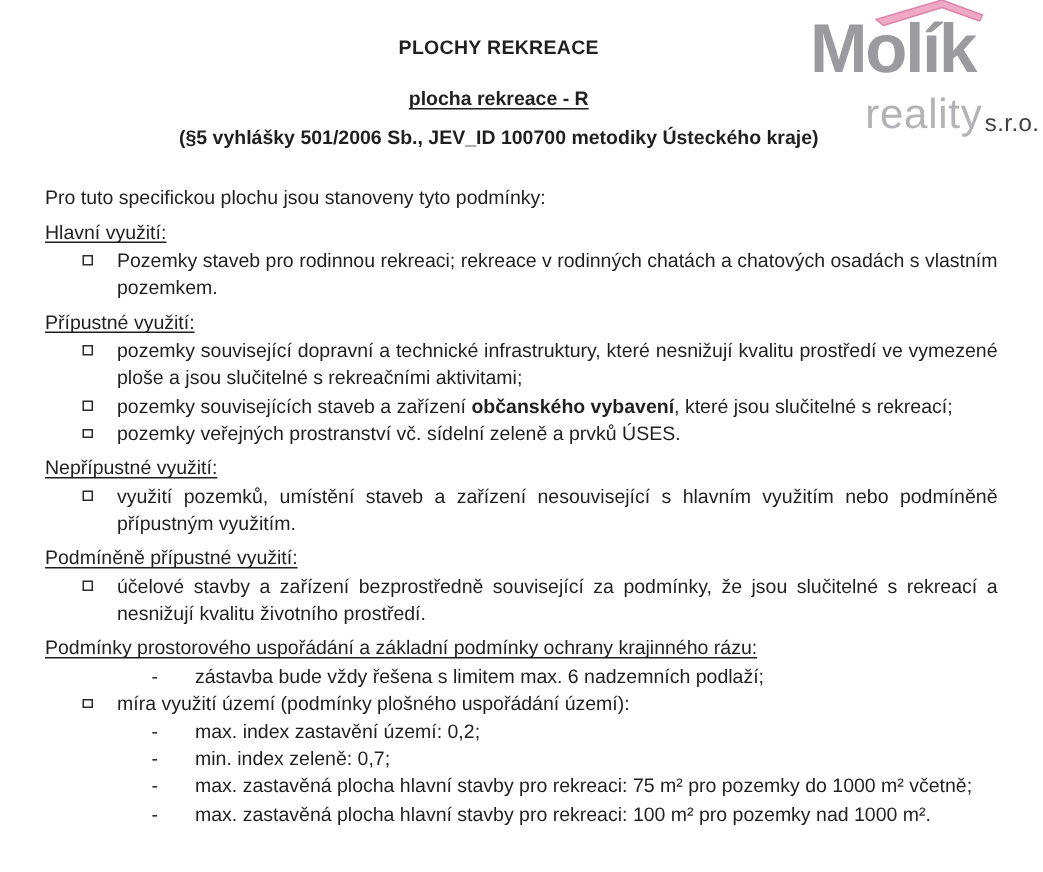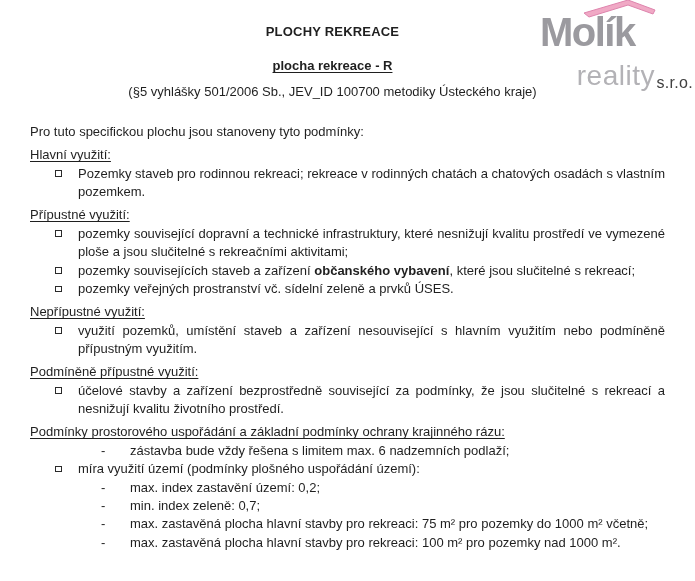--- a/index.html
+++ b/index.html
@@ -15,27 +15,27 @@
     width: 695px; height: 581px;
     padding: 20px 30px 0 30px;
     box-sizing: border-box;
     font-size: 13px;
     line-height: 18.4px;
   }
   
   .header { width: 605px; text-align: center; }
   .title { margin-top: 3px; font-weight: bold; letter-spacing: .2px; }
   .subtitle { margin-top: 16px; font-weight: bold; text-decoration: underline; text-underline-offset: 2px; }
-  .reference { margin-top: 7px; font-weight: normal; text-align: center; }
+  .reference { margin-top: 7px; font-weight: bold; text-align: center; }
   
   .logo { position: absolute; top: 0; right: 0; width: 165px; height: 100px; }
   .logo-roof { position: absolute; top: -1px; left: 52px; }
   .logo-name {
     position: absolute; top: 8px; left: 10px;
-    font-size: 40px; line-height: 48px; font-weight: bold;
+    font-size: 46px; line-height: 48px; font-weight: bold;
     letter-spacing: -1.5px; color: #9b9a9f;
   }
   .logo-sub {
     position: absolute; top: 63px; right: 40px;
     font-size: 28px; line-height: 26px; color: #b3b2b6; letter-spacing: .5px;
   }
   .logo-suffix {
     position: absolute; top: 74px; right: 2px;
     font-size: 16px; color: #404040; letter-spacing: .3px;
   }

